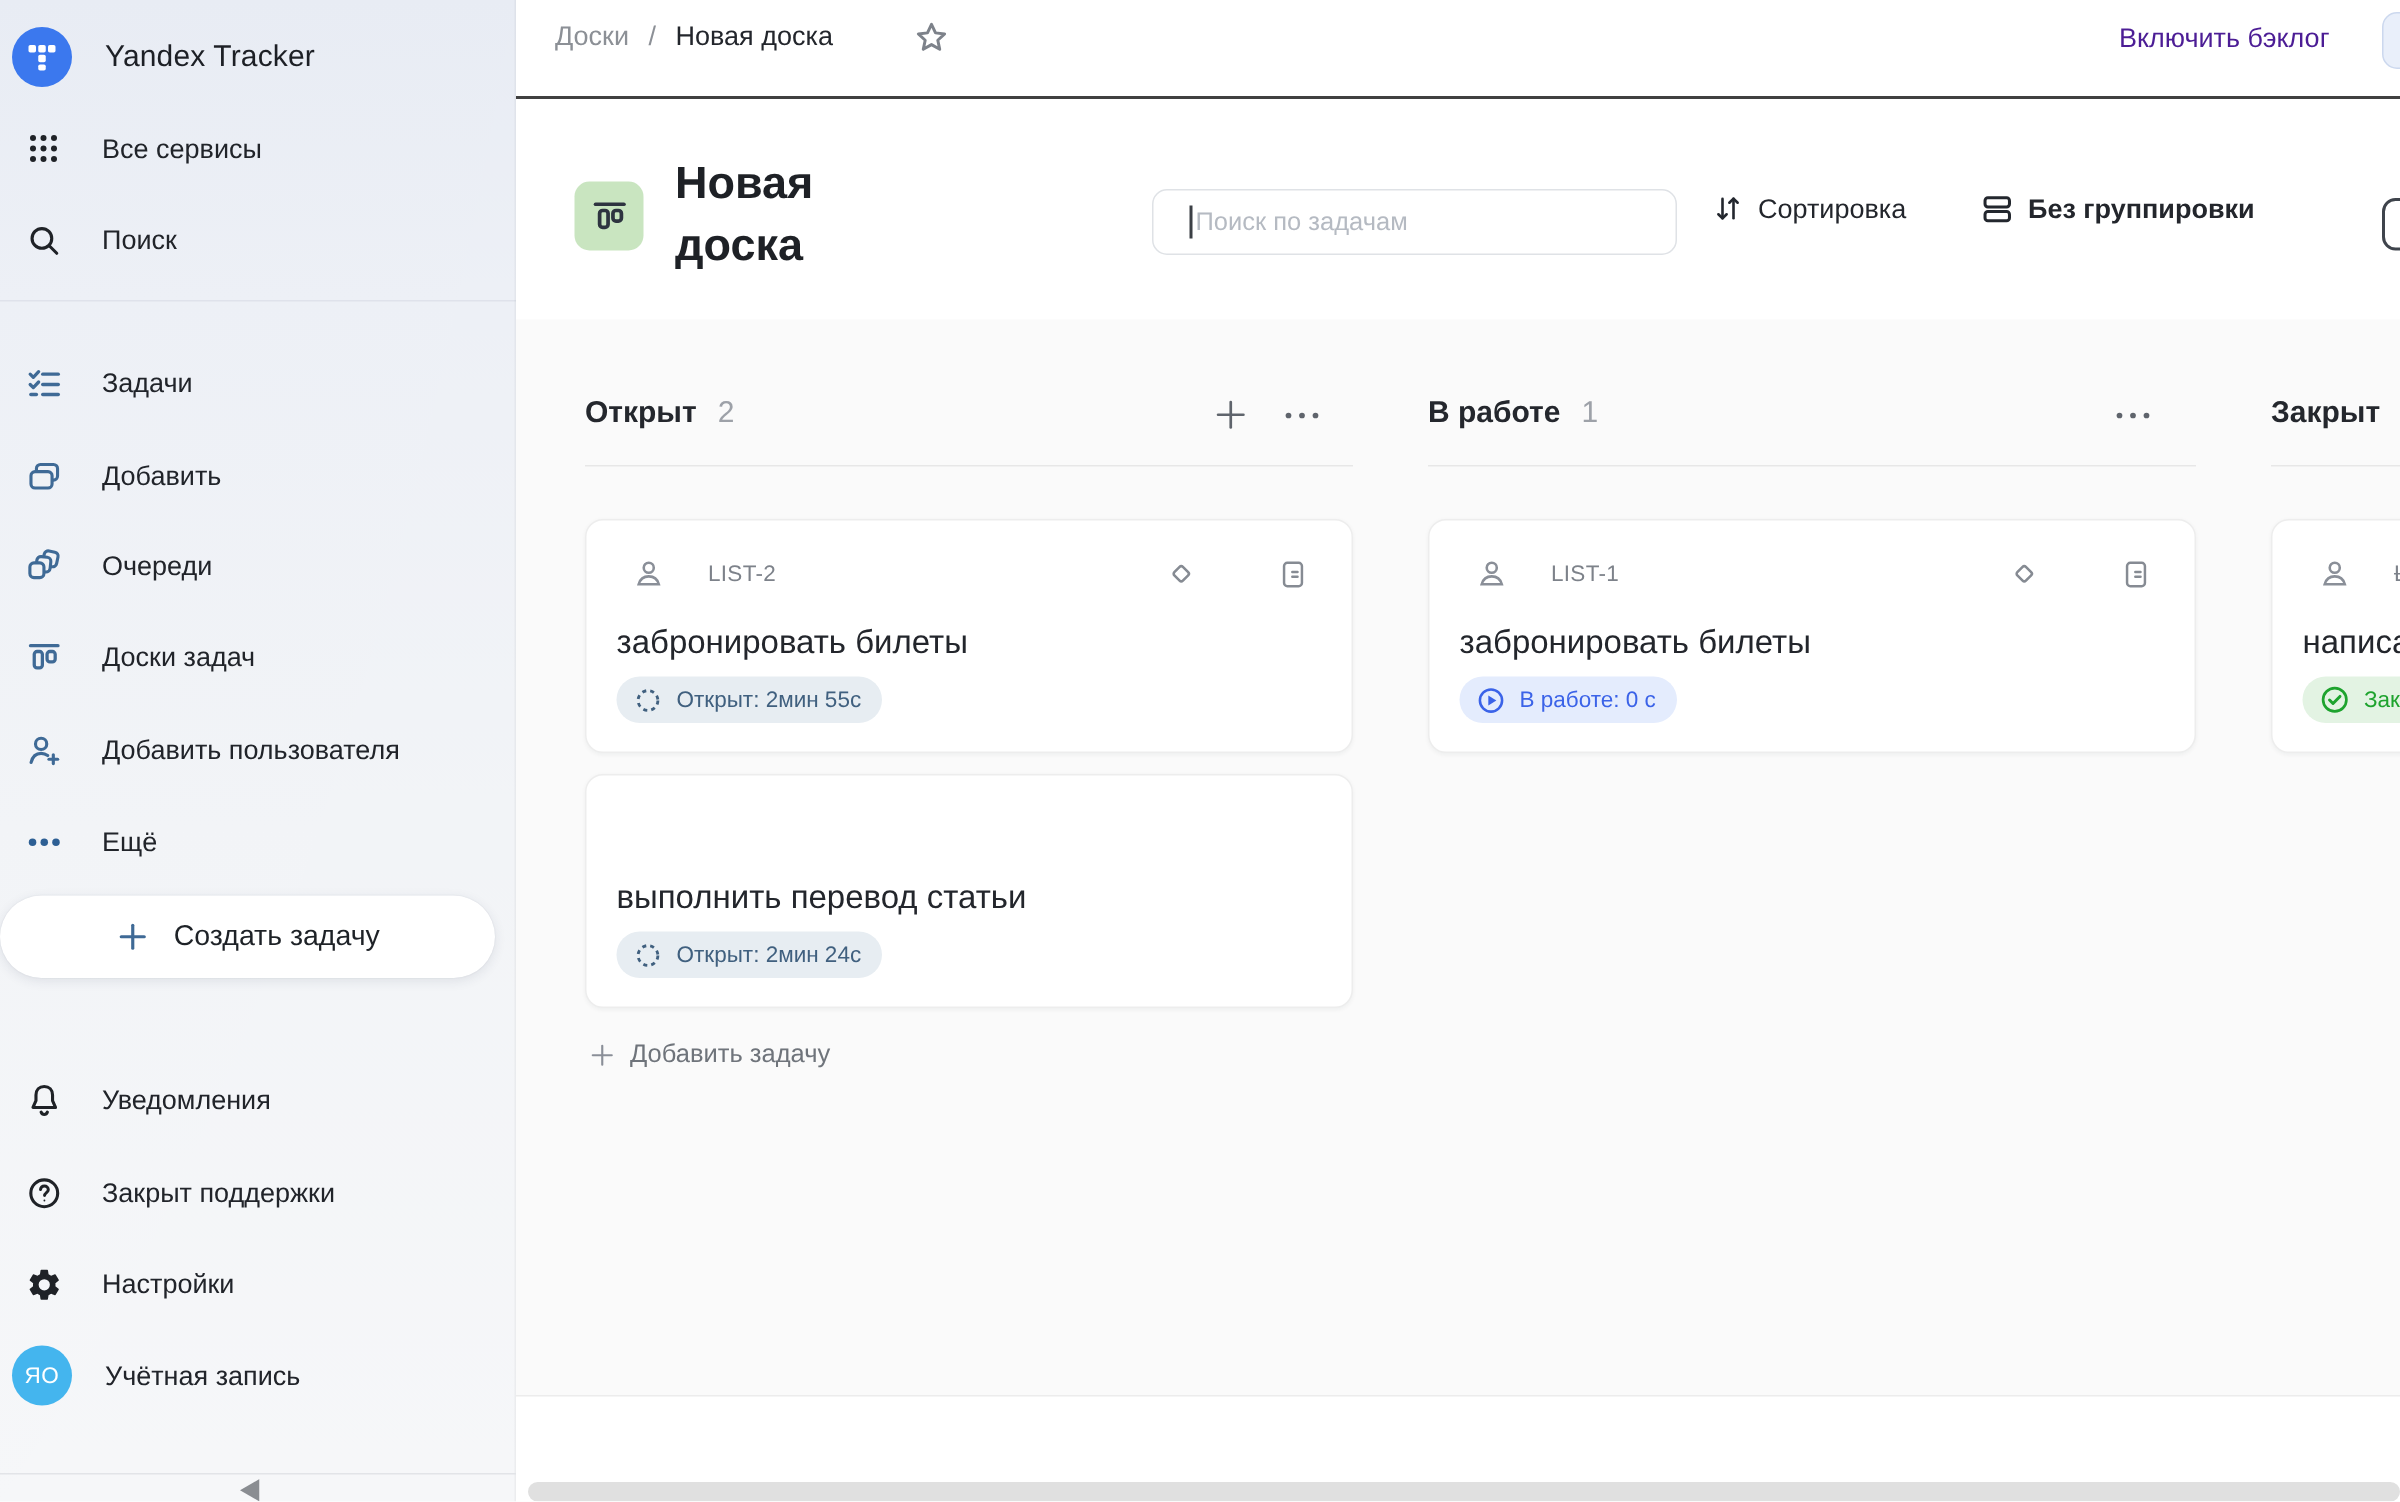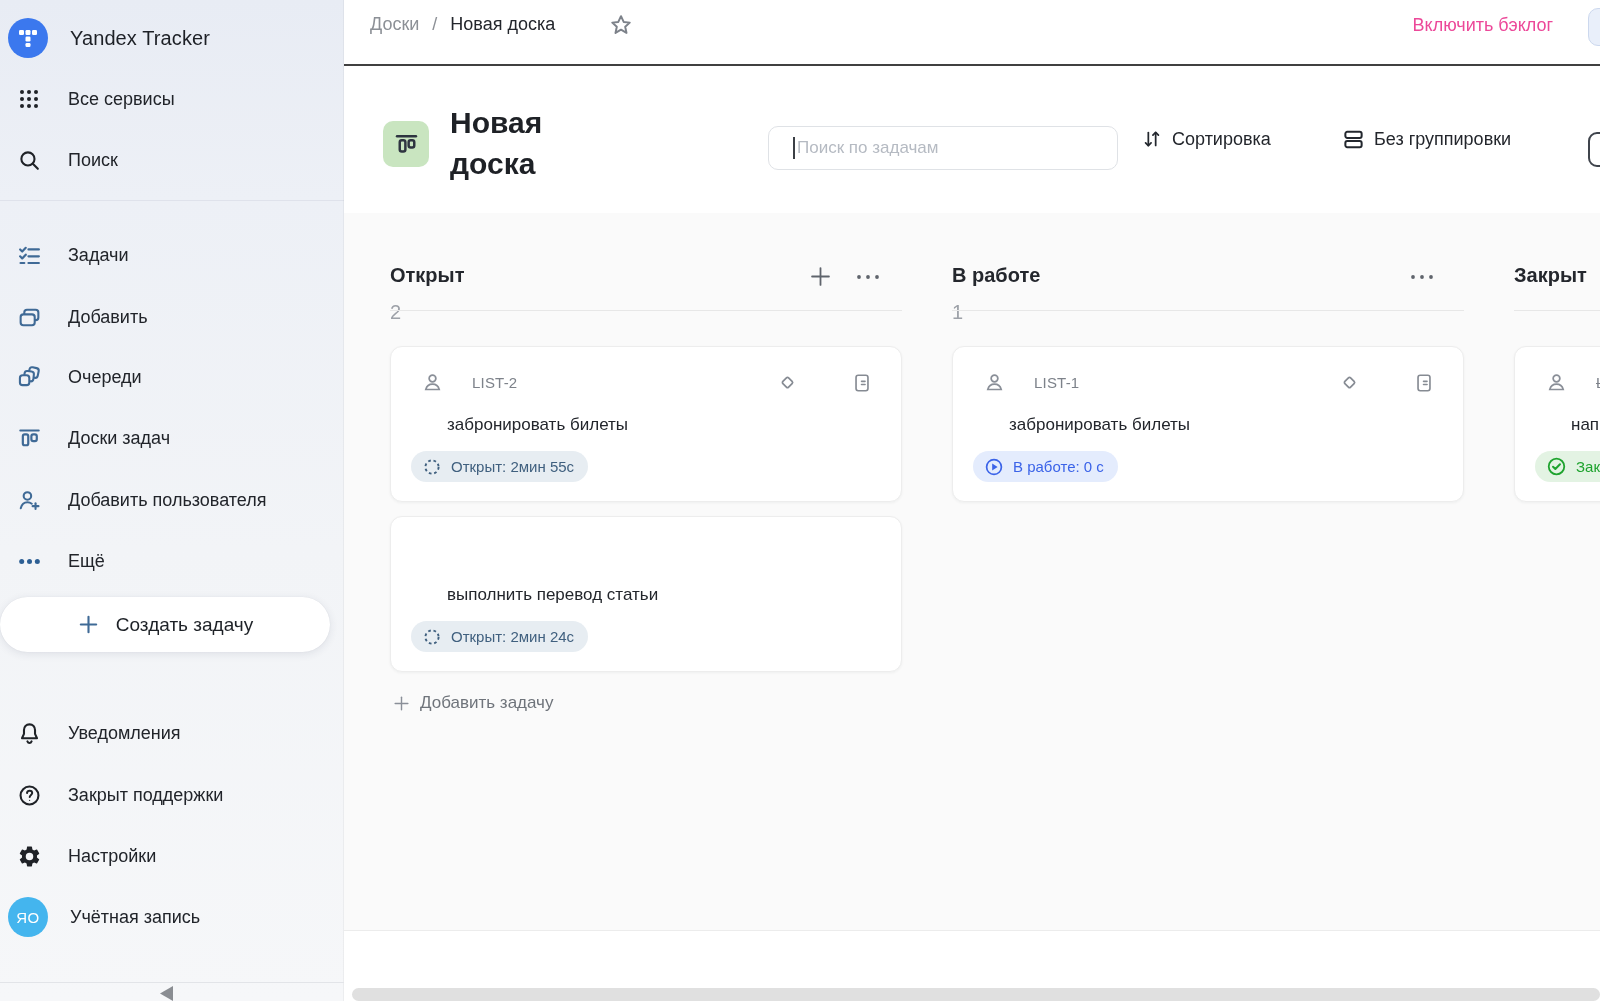--- a/index.html
+++ b/index.html
@@ -29,55 +29,55 @@
 
   
   .main { position:absolute; left:344px; top:0; width:1256px; height:1001px; background:#fff; overflow:hidden; }
 
   .topbar { position:absolute; left:0; top:0; width:1256px; height:66px; border-bottom:2px solid #404040; background:#fff; }
   .breadcrumb { position:absolute; left:26px; top:14px; display:flex; align-items:center; gap:13px; font-size:18px; }
   .bc-grey { color:#8c9096; cursor:pointer; }
   .bc-sep { color:#8c9096; }
   .bc-current { color:#23262c; font-weight:500; }
   .star-btn { position:absolute; left:263px; top:12px; width:28px; height:28px; cursor:pointer; }
-  .backlog-btn { position:absolute; right:47px; top:15px; font-size:18px; color:#ec4899; background:none; border:none; font-family:inherit; cursor:pointer;text-align:center; }
+  .backlog-btn { position:absolute; right:47px; top:15px; font-size:18px; color:#4c1d95; background:none; border:none; font-family:inherit; cursor:pointer;text-align:center; }
   .edge-btn-top { position:absolute; left:1244px; top:8px; width:22px; height:38px; background:#e9effa; border:1px solid #ccd8ee; border-radius:10px; }
 
   .board-header { position:absolute; left:0; top:66px; width:1256px; height:147px; background:#fff; }
   .board-icon { position:absolute; left:39px; top:55px; width:46px; height:46px; border-radius:10px; background:#c9e5c0;
     display:flex; align-items:center; justify-content:center; }
   .board-title { position:absolute; left:106px; top:36px; width:150px; font-size:30px; line-height:41px; font-weight:700; color:#1e2126; }
   .search-box { position:absolute; left:424px; top:60px; width:350px; height:44px; }
   .search-box input { width:100%; height:100%; border:1px solid #dfe2e6; border-radius:10px; padding:0 16px 0 28px;
     font-size:17px; font-family:inherit; color:#23262c; outline:none; background:#fff; }
   .search-box input::placeholder { color:#b5bac2; }
   .search-caret { position:absolute; left:25px; top:11px; width:1.5px; height:22px; background:#3b3f45; }
   .tool-btn { position:absolute; top:62px; display:flex; align-items:center; gap:9px; font-size:18px; color:#23262c;
     background:none; border:none; font-family:inherit; cursor:pointer; }
   .tool-sort { left:797px; }
-  .tool-group { left:998px; }
+  .tool-group { left:976px;font-weight:bold; }
   .edge-btn-toolbar { position:absolute; left:1244px; top:66px; width:30px; height:35px; border:2px solid #3f444c; border-radius:9px; background:#fff; }
 
   .board-area { position:absolute; left:0; top:213px; width:1256px; height:717px; background:#fafafa; }
   .column { position:absolute; top:0; width:520px; height:717px; }
   .col-1 { left:44px; } .col-2 { left:606px; } .col-3 { left:1168px; }
-  .col-header { position:absolute; left:2px; top:51px; display:flex; align-items:baseline; gap:14px;flex-direction:column; }
+  .col-header { position:absolute; left:2px; top:51px; display:flex; align-items:baseline; gap:14px; }
   .col-name { font-size:20px; font-weight:600; color:#24272d; }
   .col-count { font-size:20px; color:#9da1a8; }
   .col-plus { position:absolute; top:50px; right:74px; width:28px; height:28px; background:none; border:none; cursor:pointer; }
   .col-dots { position:absolute; top:54px; right:26px; width:28px; height:20px; background:none; border:none; cursor:pointer; }
   .col-underline { position:absolute; left:2px; top:97px; width:512px; height:1px; background:#e7e7e7; }
 
   .card { position:absolute; left:2px; width:512px; height:156px; background:#fff; border:1px solid #ededed;
     border-radius:12px; box-shadow:0 1px 3px rgba(25,30,40,0.05); cursor:pointer; }
   .card-top { position:absolute; left:30px; top:24px; right:28px; display:flex; align-items:center; gap:28px; }
   .card-id { font-size:15px; color:#7d828a; letter-spacing:0.2px; }
   .card-id.struck { text-decoration:line-through; }
   .card-top .spacer { flex:1; }
-  .card-title { position:absolute; left:20px; top:68px; font-size:17px; color:#23262c; white-space:nowrap;margin-left:36px; }
+  .card-title { position:absolute; left:20px; top:68px; font-size:22px; color:#23262c; white-space:nowrap; }
   .badge { position:absolute; left:20px; top:104px; display:inline-flex; align-items:center; gap:9px;
     height:31px; padding:0 14px 0 11px; border-radius:16px; font-size:15px; white-space:nowrap; cursor:pointer; }
   .badge.open { background:#e7edf2; color:#40607f; }
   .badge.in_progress { background:#e4ecfd; color:#3b63e8; }
   .badge.closed { background:#e3f3e3; color:#1ea32e; }
 
   .add-task { position:absolute; left:4px; top:480px; display:flex; align-items:center; gap:9px; font-size:17px;
     color:#6f747b; background:none; border:none; font-family:inherit; cursor:pointer; }
 
   .bottom-line { position:absolute; left:0; top:930px; width:1256px; height:1px; background:#ececec; }

